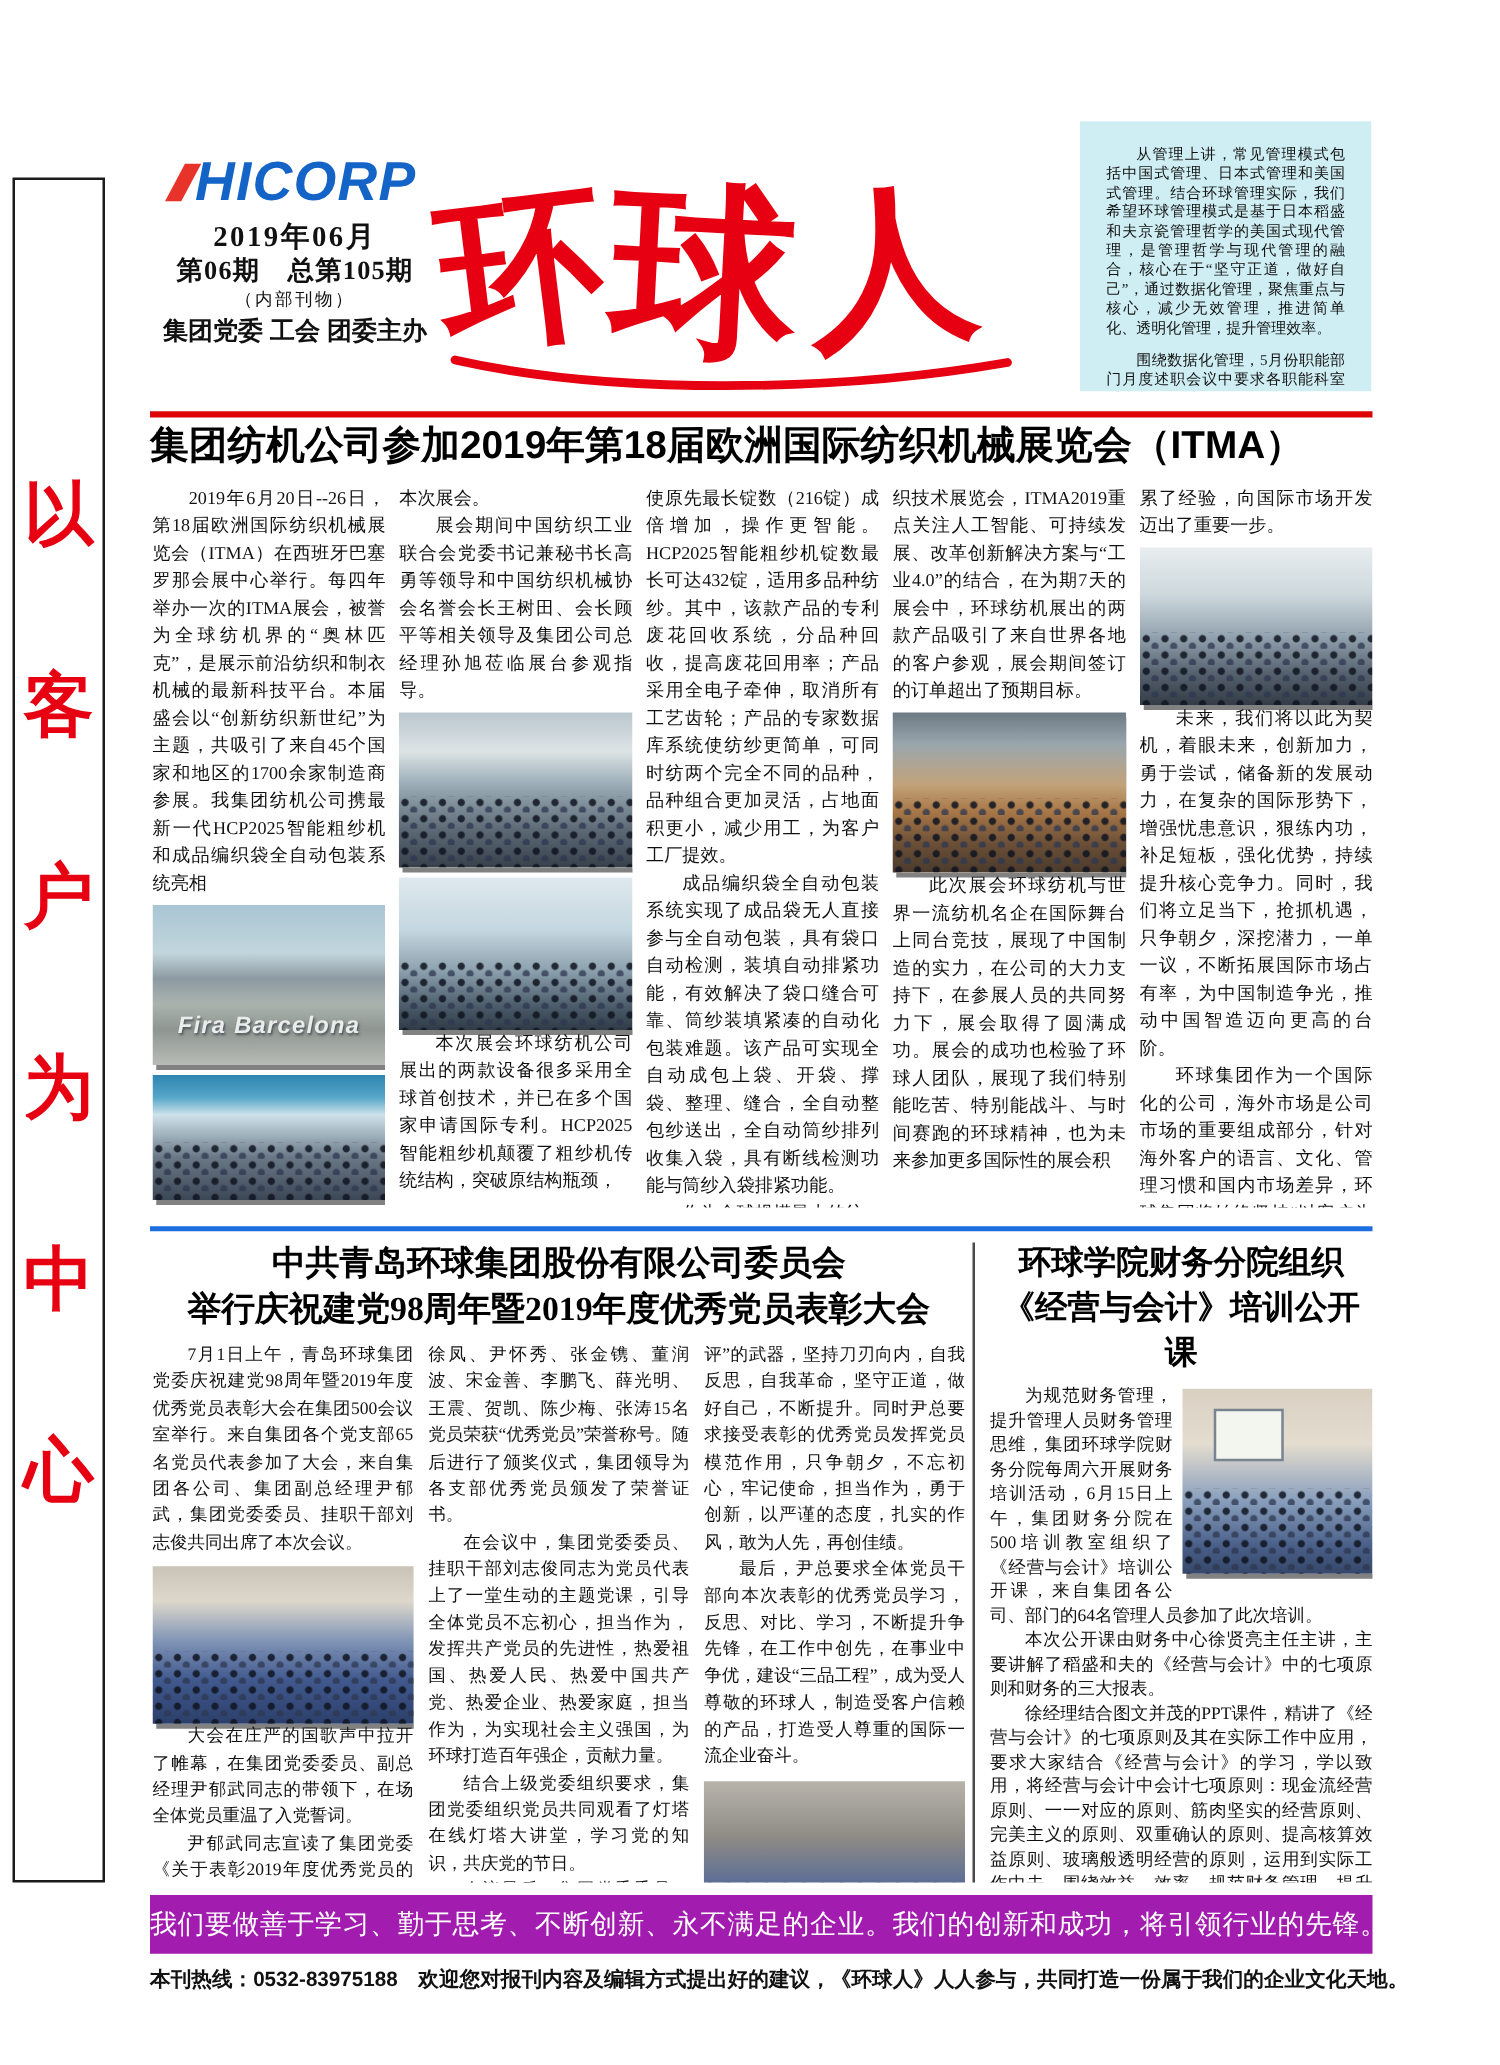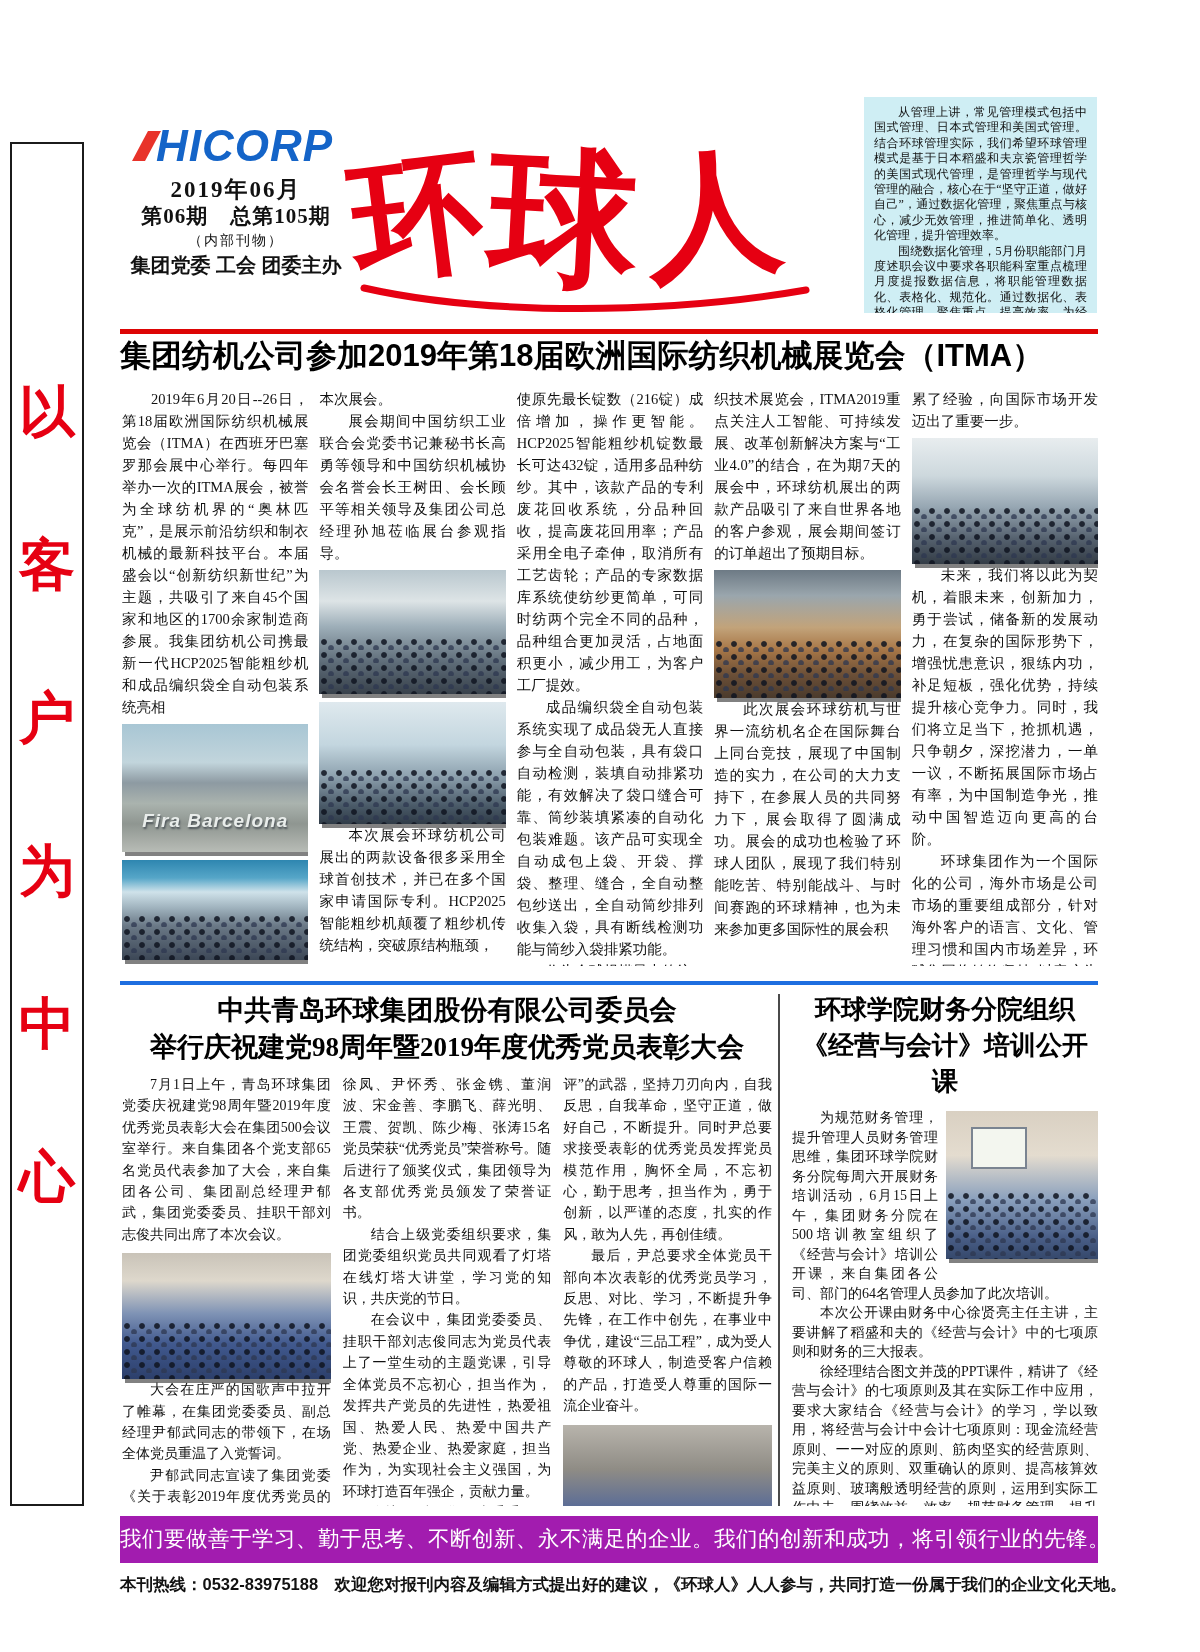--- a/index.html
+++ b/index.html
@@ -27,21 +27,21 @@
   .masthead-title{position:absolute;left:352px;top:138px;width:480px;height:178px;}
   .mast-c{display:inline-block;font-family:"Liberation Serif",serif;font-weight:900;color:#e60012;line-height:1;}
   .mast-c0{font-size:132px;transform:rotate(-7deg);}
   .mast-c1{font-size:148px;transform:rotate(3deg) translateY(8px);margin-left:6px;}
   .mast-c2{font-size:136px;transform:rotate(-5deg) translateY(-2px);margin-left:8px;}
   .mast-swoosh{position:absolute;left:6px;top:142px;}
 
   .quote-box{position:absolute;left:864px;top:97px;width:233px;height:216px;background:#cfeef4;
              box-sizing:border-box;padding:8px 10px;font-size:12px;line-height:15.4px;
              text-align:justify;overflow:hidden;}
-  .quote-box p{margin:0;text-indent:2em;}
+  .quote-box p{margin:11px;text-indent:2em;}
 
   
   .rule-red{position:absolute;left:120px;top:329px;width:978px;height:5px;background:#dd0404;}
   .rule-blue{position:absolute;left:120px;top:981px;width:978px;height:4px;background:#1d6ee0;}
   .divider-v{position:absolute;left:778px;top:994px;width:2px;height:512px;background:#4a4a4a;}
 
   
   .headline1{position:absolute;left:120px;top:337px;width:978px;
              font-family:"Liberation Sans",sans-serif;font-weight:900;font-size:31px;
              line-height:1.25;letter-spacing:0px;white-space:nowrap;color:#000;}
@@ -176,26 +176,26 @@
     </div>
     <div class="party-cols">
       <div class="pcol">
         <p class="ind">7月1日上午，青岛环球集团党委庆祝建党98周年暨2019年度优秀党员表彰大会在集团500会议室举行。来自集团各个党支部65名党员代表参加了大会，来自集团各公司、集团副总经理尹郁武，集团党委委员、挂职干部刘志俊共同出席了本次会议。</p>
         <div class="photo ph-audience heads h126 mt8"></div>
         <p class="ind mt8">大会在庄严的国歌声中拉开了帷幕，在集团党委委员、副总经理尹郁武同志的带领下，在场全体党员重温了入党誓词。</p>
         <p class="ind">尹郁武同志宣读了集团党委《关于表彰2019年度优秀党员的决定》，共有段菁、赵天洁、徐贤亮、陈燕、</p>
       </div>
       <div class="pcol">
         <p class="noind">徐凤、尹怀秀、张金镌、董润波、宋金善、李鹏飞、薛光明、王震、贺凯、陈少梅、张涛15名党员荣获“优秀党员”荣誉称号。随后进行了颁奖仪式，集团领导为各支部优秀党员颁发了荣誉证书。</p>
+        <p class="ind">在会议中，集团党委委员、挂职干部刘志俊同志为党员代表上了一堂生动的主题党课，引导全体党员不忘初心，担当作为，发挥共产党员的先进性，热爱祖国、热爱人民、热爱中国共产党、热爱企业、热爱家庭，担当作为，为实现社会主义强国，为环球打造百年强企，贡献力量。</p>
         <p class="ind">结合上级党委组织要求，集团党委组织党员共同观看了灯塔在线灯塔大讲堂，学习党的知识，共庆党的节日。</p>
-        <p class="ind">在会议中，集团党委委员、挂职干部刘志俊同志为党员代表上了一堂生动的主题党课，引导全体党员不忘初心，担当作为，发挥共产党员的先进性，热爱祖国、热爱人民、热爱中国共产党、热爱企业、热爱家庭，担当作为，为实现社会主义强国，为环球打造百年强企，贡献力量。</p>
         <p class="ind">会议最后，集团党委委员、副总经理尹郁武同志讲话，在讲话中，尹总重点引导强调了环球人的反思文化，要求大家在工作、生活中贯彻落实，使用共产党员“批评与自我批</p>
       </div>
       <div class="pcol">
-        <p class="noind">评”的武器，坚持刀刃向内，自我反思，自我革命，坚守正道，做好自己，不断提升。同时尹总要求接受表彰的优秀党员发挥党员模范作用，胸怀全局，不忘初心，勤于思考，担当作为，勇于创新，以严谨的态度，扎实的作风，敢为人先，再创佳绩。</p>
+        <p class="noind">评”的武器，坚持刀刃向内，自我反思，自我革命，坚守正道，做好自己，不断提升。同时尹总要求接受表彰的优秀党员发挥党员模范作用，只争朝夕，不忘初心，牢记使命，担当作为，勇于创新，以严谨的态度，扎实的作风，敢为人先，再创佳绩。</p>
         <p class="ind">最后，尹总要求全体党员干部向本次表彰的优秀党员学习，反思、对比、学习，不断提升争先锋，在工作中创先，在事业中争优，建设“三品工程”，成为受人尊敬的环球人，制造受客户信赖的产品，打造受人尊重的国际一流企业奋斗。</p>
         <div class="photo ph-stage heads h148 mt8"></div>
       </div>
     </div>
   </div>
 
   <div class="training">
     <div class="training-headline">
       <div>环球学院财务分院组织</div>
       <div>《经营与会计》培训公开课</div>

